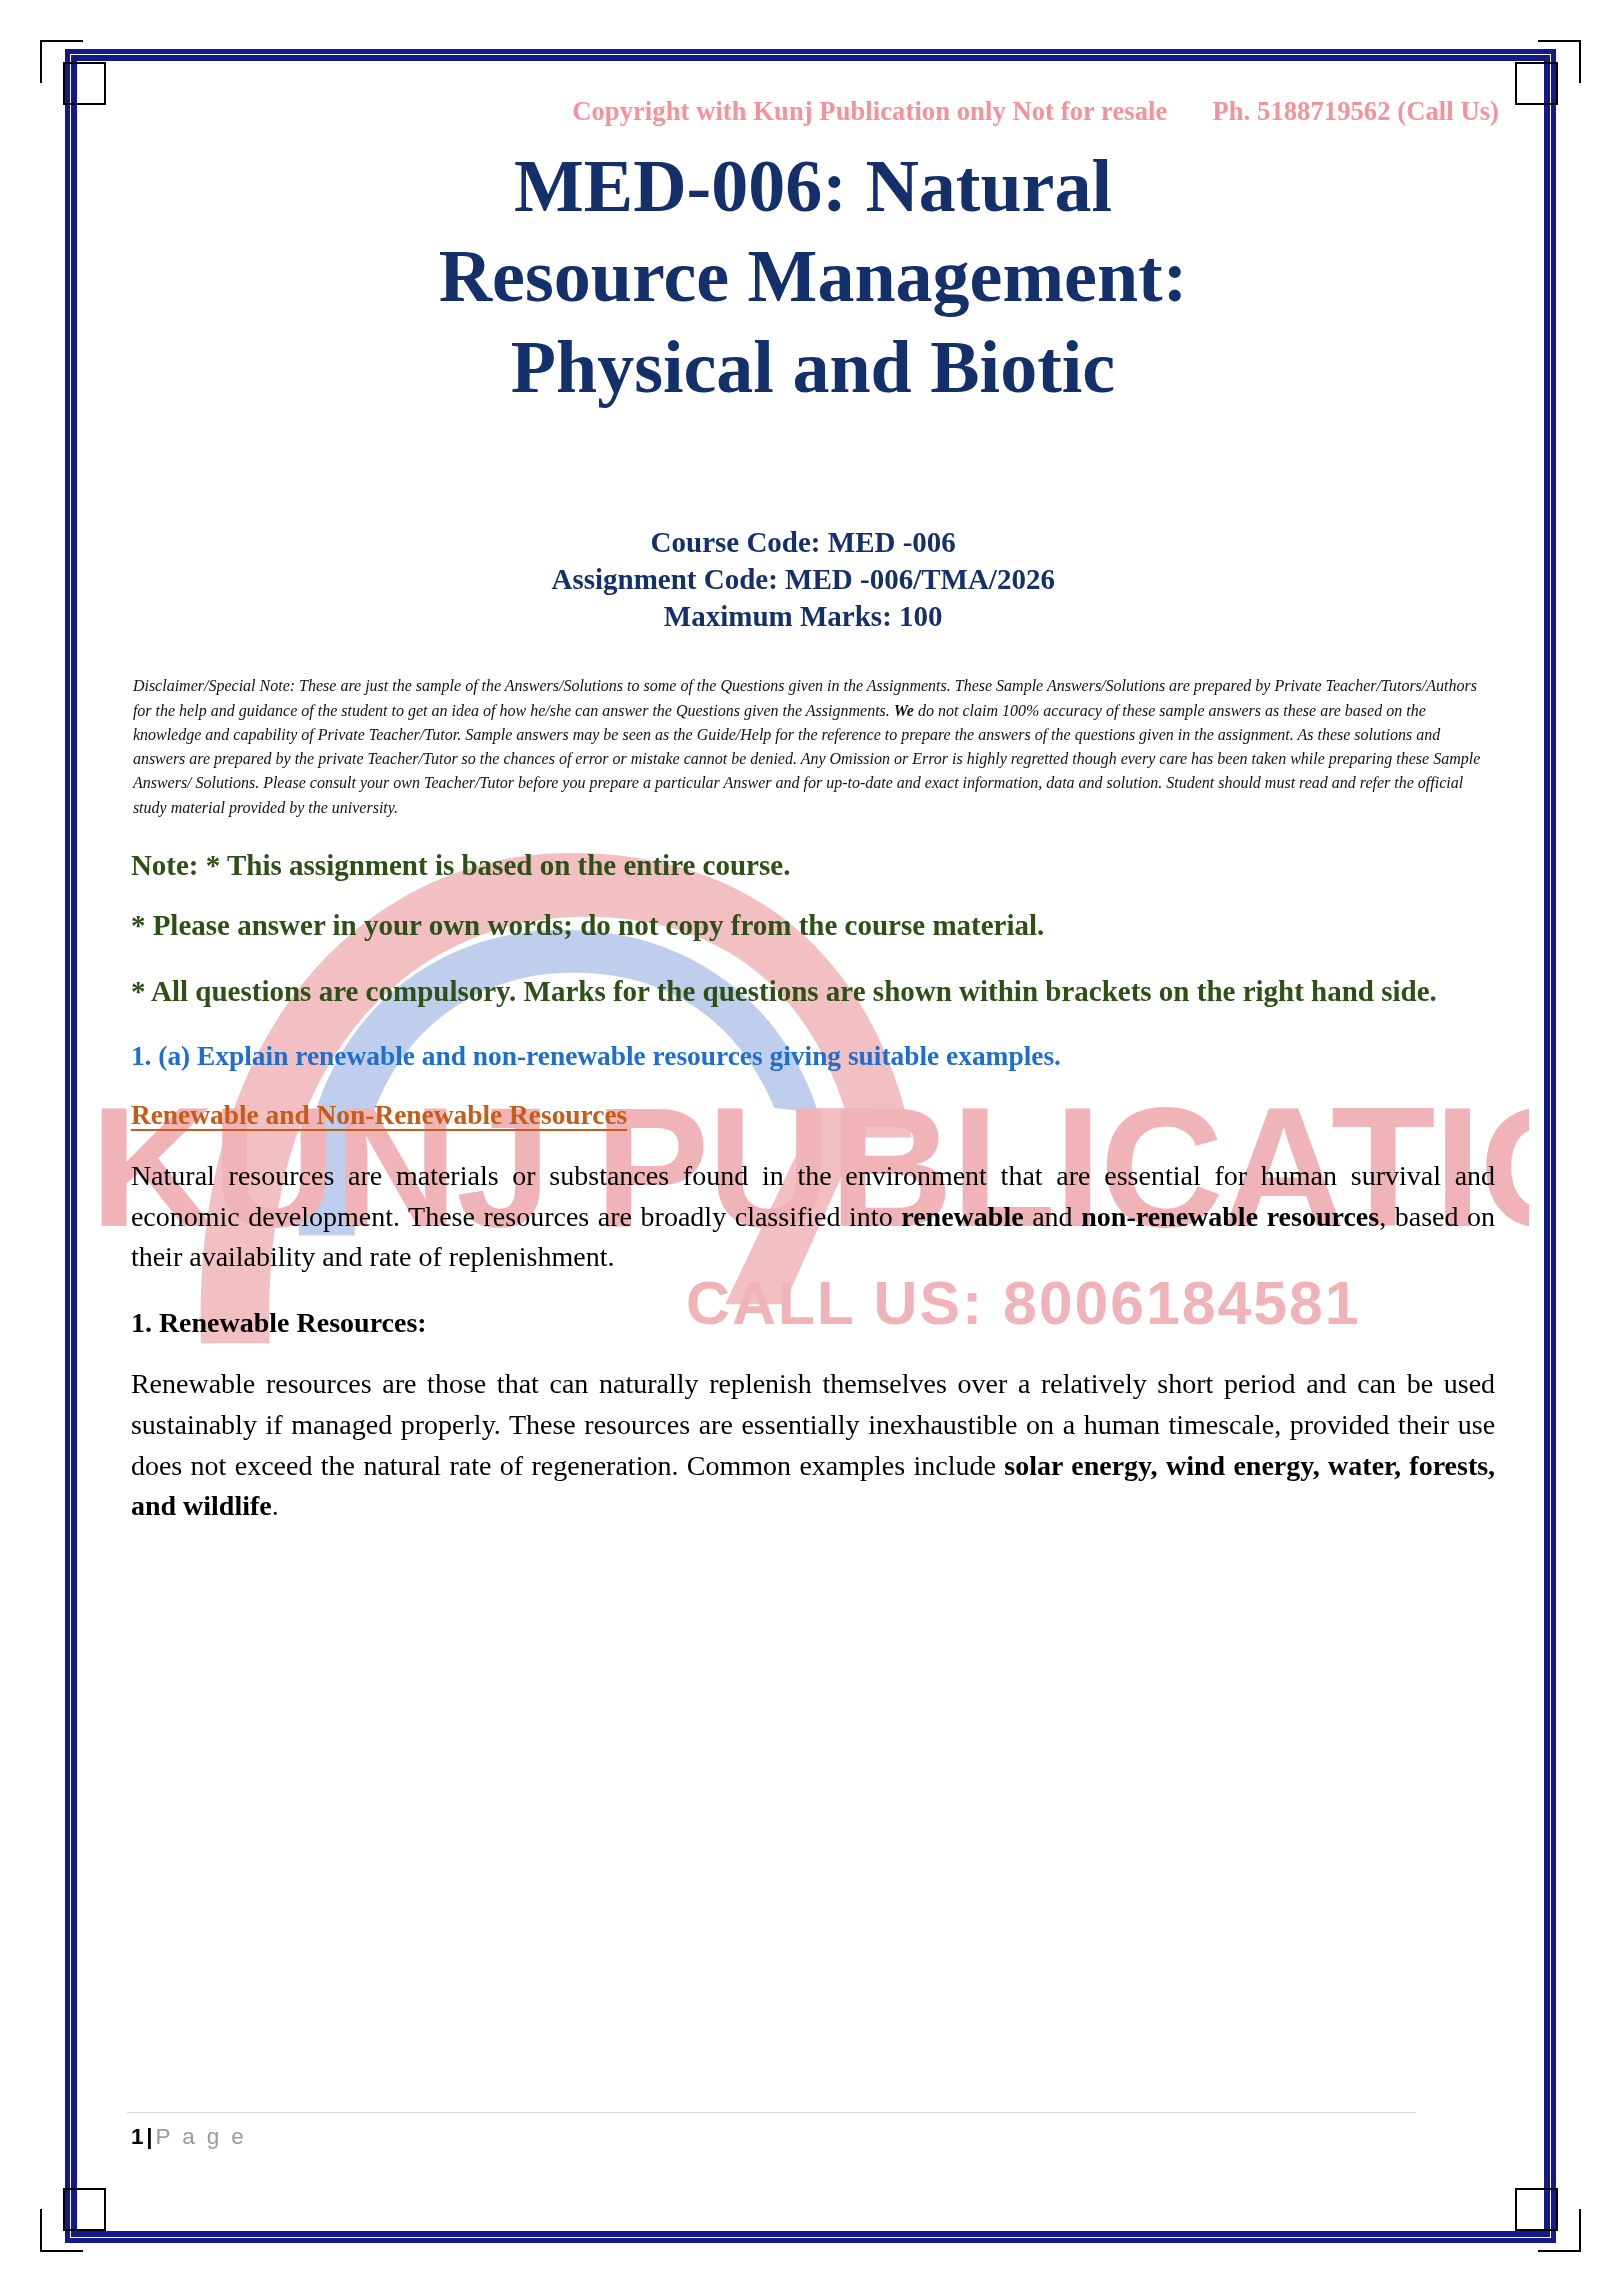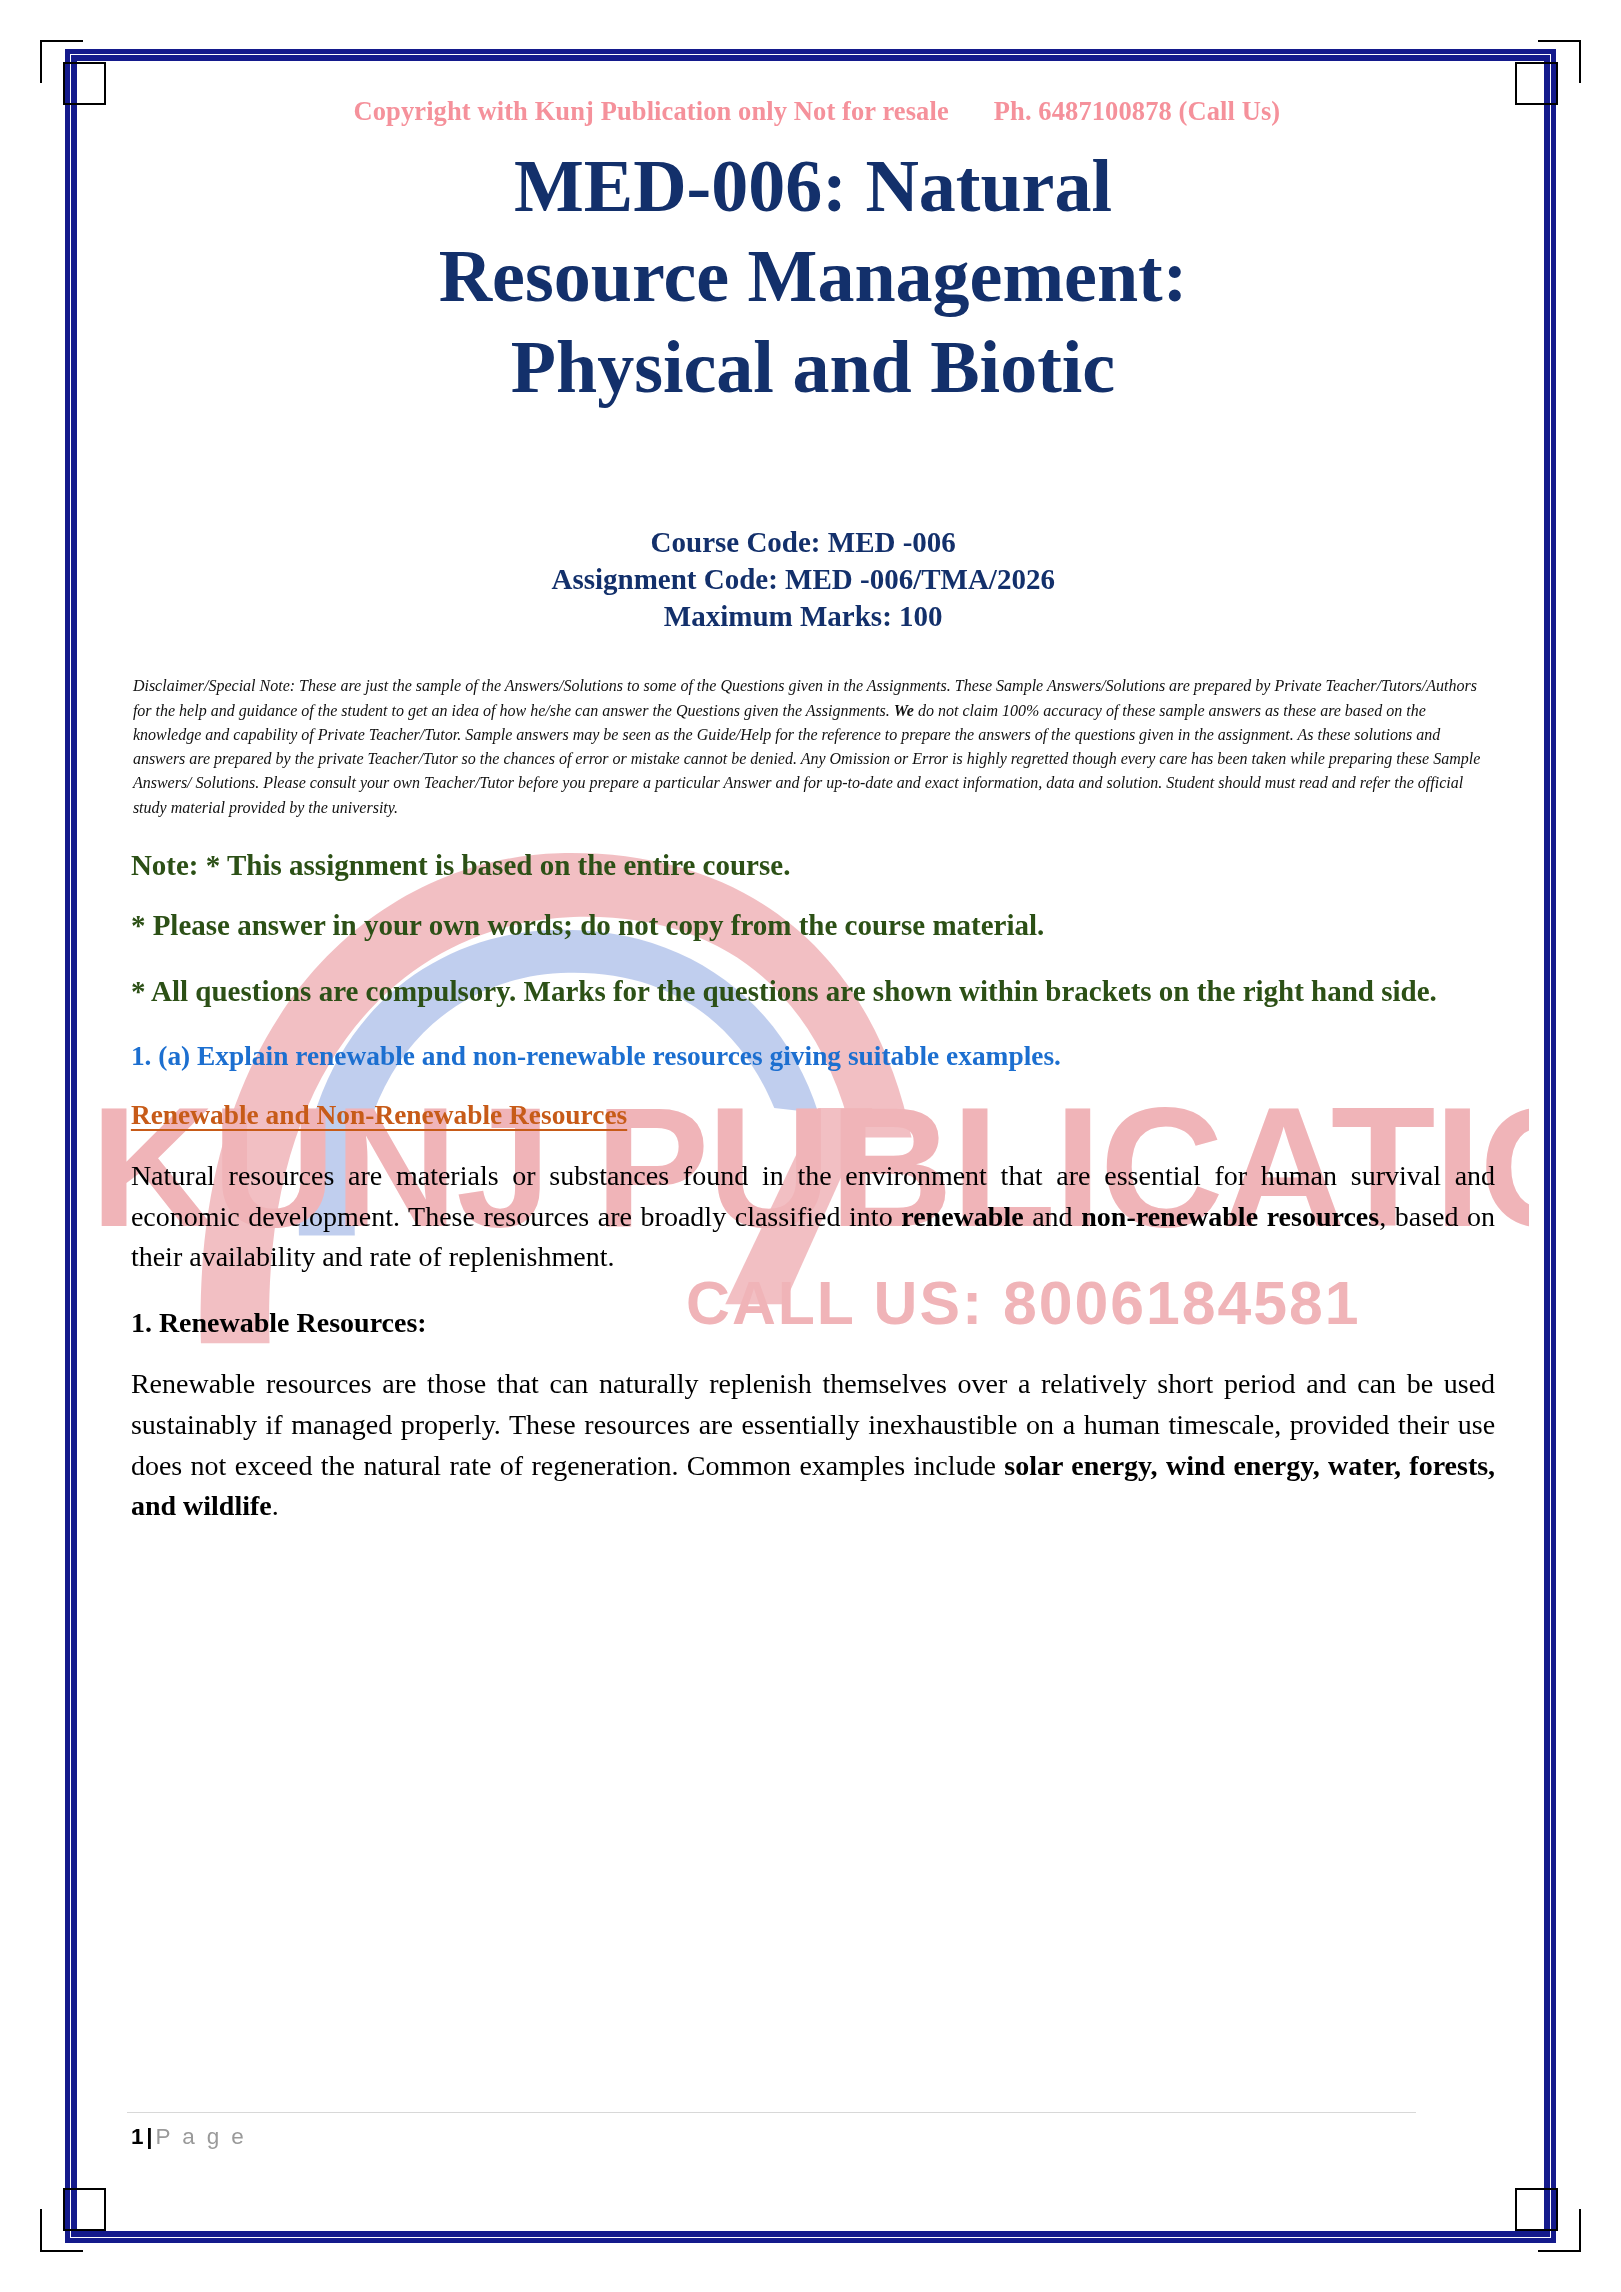--- a/index.html
+++ b/index.html
@@ -73,21 +73,21 @@
     position: absolute;
     left: 127px;
     top: 69px;
     width: 1372px;
     z-index: 2;
   }
 
   .doc-header {
     display: flex;
     align-items: baseline;
-    justify-content: center;
+    justify-content: flex-end;
     padding-left: 7.8px;
     font-weight: bold;
     font-size: 26.5px;
     color: #f5919b;
     letter-spacing: 0.1px;
     margin-top: 27.4px;
   }
   .doc-header .phone { margin-left: 45px; }
 
   .doc-title {
@@ -233,21 +233,21 @@
     <text x="-8" y="420" font-family="'Liberation Sans', sans-serif" font-size="175" font-weight="bold" fill="#f0b4b8" letter-spacing="-2">KUNJ PUBLICATION</text>
 
     <text x="600" y="520" font-family="'Liberation Sans', sans-serif" font-size="62" font-weight="bold" fill="#f0b4b8" letter-spacing="2">CALL US:  8006184581</text>
   </svg>
 </div>
 
 <div class="content">
 
   <div class="doc-header">
     <span class="copy">Copyright with Kunj Publication only Not for resale</span>
-    <span class="phone">Ph. 6487100878 (Call Us)</span>
+    <span class="phone">Ph. 5188719562 (Call Us)</span>
   </div>
 
   <h1 class="doc-title">
     <div>MED-006: Natural</div>
     <div>Resource Management:</div>
     <div>Physical and Biotic</div>
   </h1>
 
   <div class="meta-block">
     <div>Course Code: MED -006</div>

